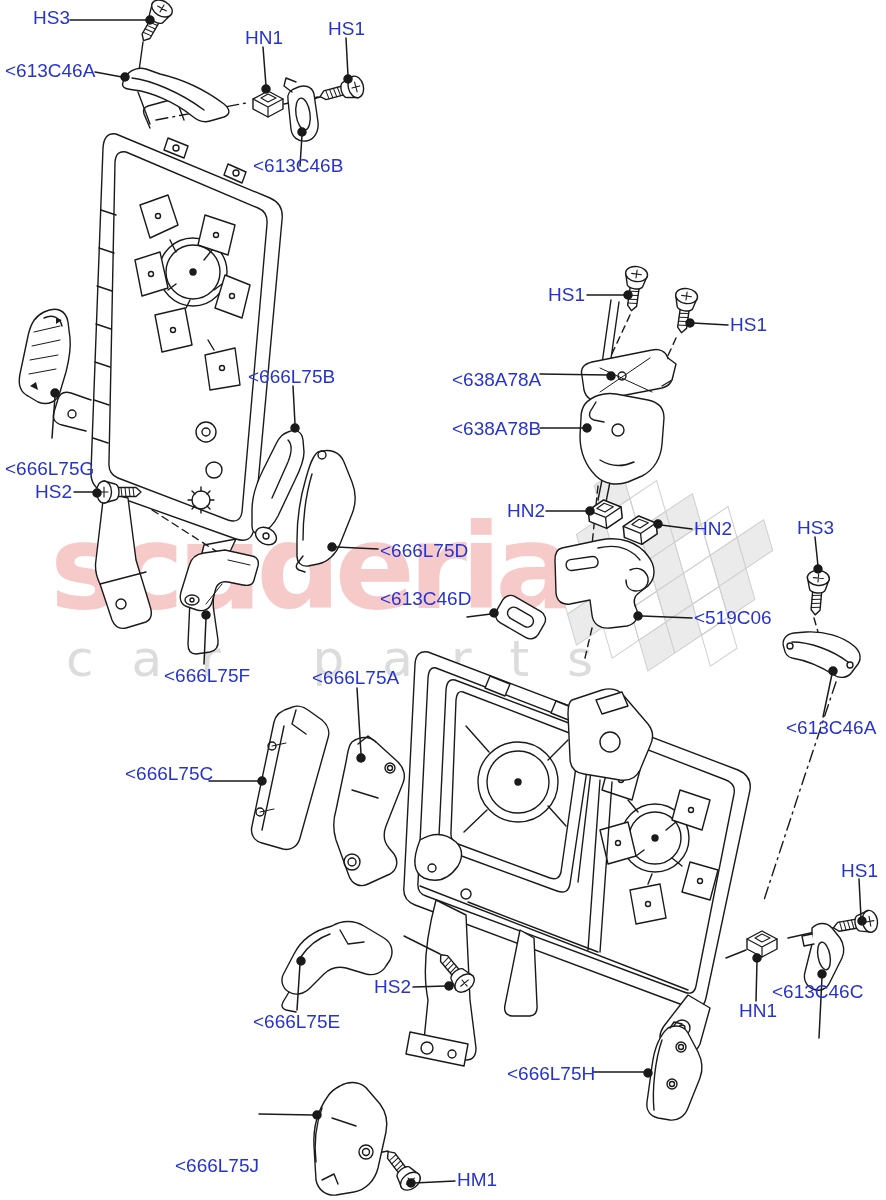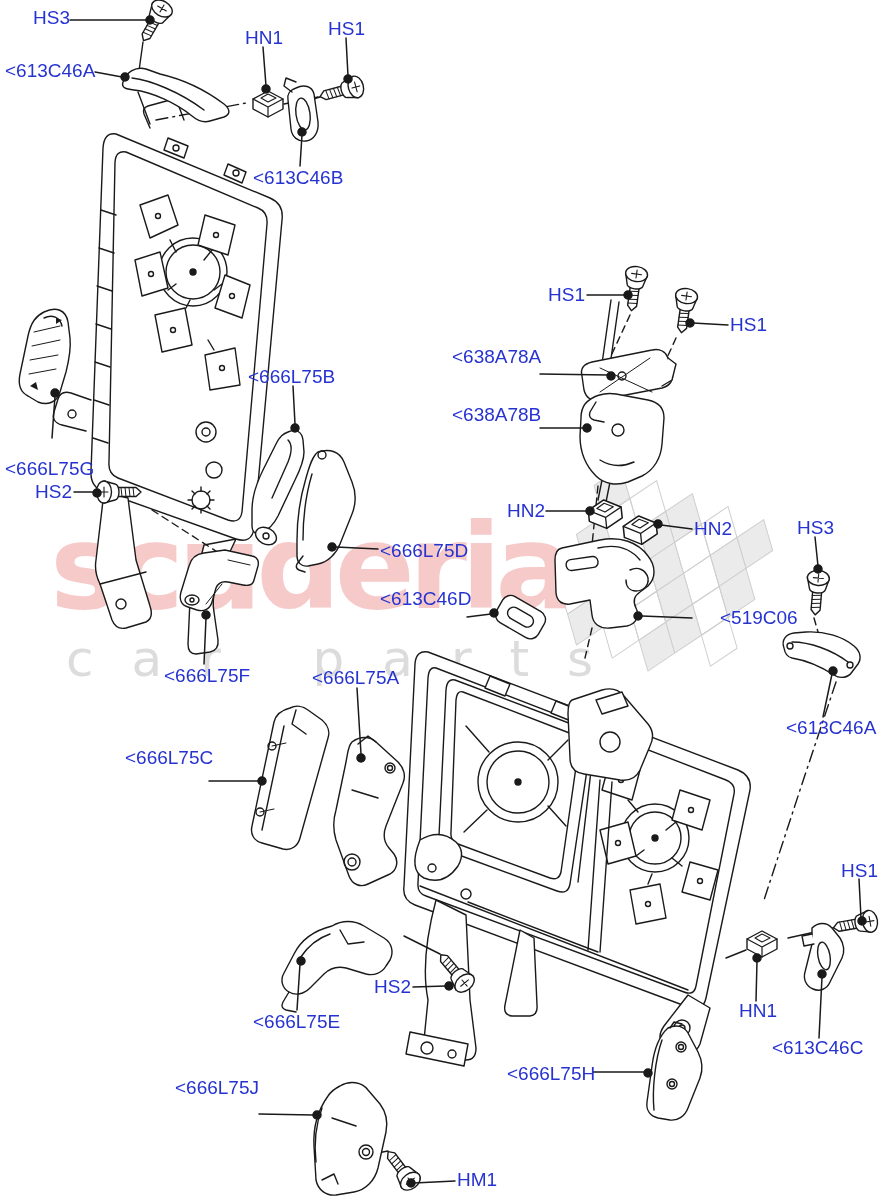--- a/index.html
+++ b/index.html
@@ -390,39 +390,39 @@
         <circle cx="757" cy="958" r="4" fill="#1a1a1a"></circle>
       <line x1="819" y1="1038" x2="822" y2="977"></line>
         <circle cx="822" cy="974" r="4" fill="#1a1a1a"></circle>
     </g>
   </svg>
 
   <div class="plbl" style="left:33px;top:8px">HS3</div>
   <div class="plbl" style="left:5px;top:61px">&lt;613C46A</div>
   <div class="plbl" style="left:245px;top:28px">HN1</div>
   <div class="plbl" style="left:328px;top:19px">HS1</div>
-  <div class="plbl" style="left:253px;top:168px">&lt;613C46B</div>
+  <div class="plbl" style="left:253px;top:156px">&lt;613C46B</div>
   <div class="plbl" style="left:5px;top:459px">&lt;666L75G</div>
   <div class="plbl" style="left:35px;top:482px">HS2</div>
   <div class="plbl" style="left:248px;top:367px">&lt;666L75B</div>
   <div class="plbl" style="left:380px;top:541px">&lt;666L75D</div>
   <div class="plbl" style="left:380px;top:589px">&lt;613C46D</div>
   <div class="plbl" style="left:548px;top:285px">HS1</div>
   <div class="plbl" style="left:730px;top:315px">HS1</div>
-  <div class="plbl" style="left:452px;top:347px">&lt;638A78A</div>
-  <div class="plbl" style="left:452px;top:405px">&lt;638A78B</div>
+  <div class="plbl" style="left:452px;top:370px">&lt;638A78A</div>
+  <div class="plbl" style="left:452px;top:419px">&lt;638A78B</div>
   <div class="plbl" style="left:507px;top:501px">HN2</div>
   <div class="plbl" style="left:694px;top:519px">HN2</div>
   <div class="plbl" style="left:797px;top:518px">HS3</div>
-  <div class="plbl" style="left:720px;top:608px">&lt;519C06</div>
+  <div class="plbl" style="left:694px;top:608px">&lt;519C06</div>
   <div class="plbl" style="left:786px;top:718px">&lt;613C46A</div>
   <div class="plbl" style="left:164px;top:666px">&lt;666L75F</div>
   <div class="plbl" style="left:312px;top:668px">&lt;666L75A</div>
-  <div class="plbl" style="left:125px;top:748px">&lt;666L75C</div>
+  <div class="plbl" style="left:125px;top:764px">&lt;666L75C</div>
   <div class="plbl" style="left:253px;top:1012px">&lt;666L75E</div>
   <div class="plbl" style="left:374px;top:977px">HS2</div>
-  <div class="plbl" style="left:175px;top:1078px">&lt;666L75J</div>
+  <div class="plbl" style="left:175px;top:1156px">&lt;666L75J</div>
   <div class="plbl" style="left:507px;top:1064px">&lt;666L75H</div>
   <div class="plbl" style="left:457px;top:1170px">HM1</div>
   <div class="plbl" style="left:841px;top:861px">HS1</div>
   <div class="plbl" style="left:739px;top:1001px">HN1</div>
-  <div class="plbl" style="left:772px;top:1038px">&lt;613C46C</div>
+  <div class="plbl" style="left:772px;top:982px">&lt;613C46C</div>
 </div>
 
 </body></html>

